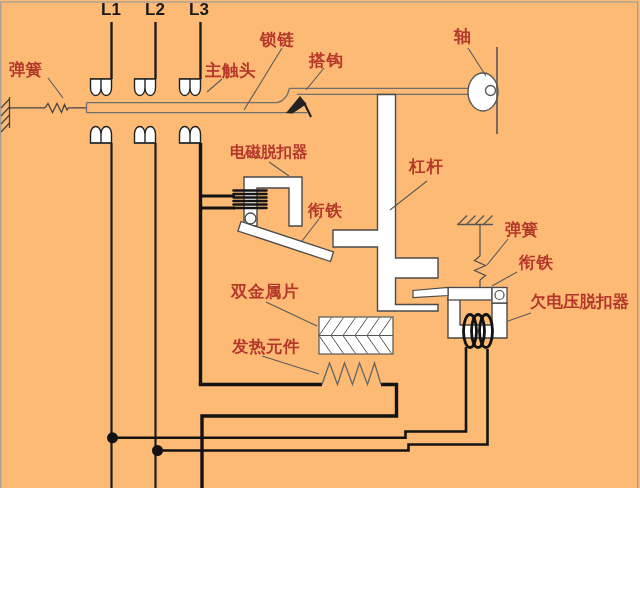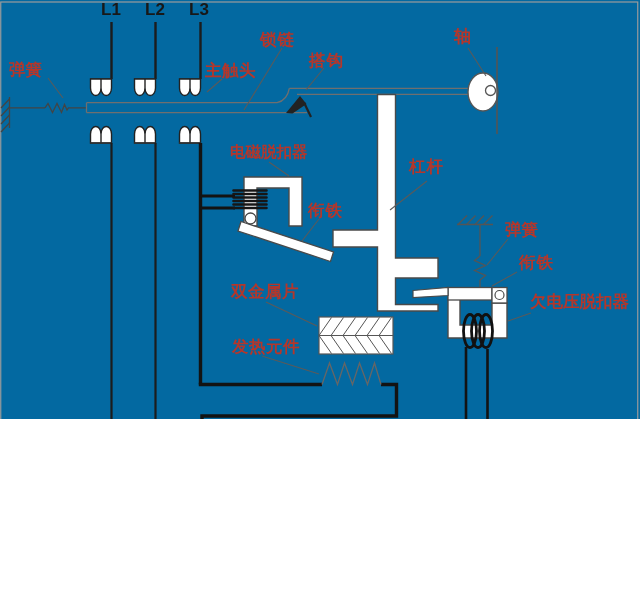--- a/index.html
+++ b/index.html
@@ -1,17 +1,17 @@
 <!DOCTYPE html>
 <html><head>
 <meta charset="utf-8">
 <style>
   html,body { margin:0; padding:0; background:#ffffff; }
   #canvas {
-    position:relative; width:640px; height:419px; background:#0369a1;
+    position:relative; width:640px; height:488px; background:#fdba74;
     font-family:"Liberation Sans","DejaVu Sans",sans-serif;
     overflow:hidden;
     text-align:center;
   }
   svg text {
     font-family:"Liberation Sans","DejaVu Sans",sans-serif;
     font-weight:bold;
   }
 </style>
 </head>

